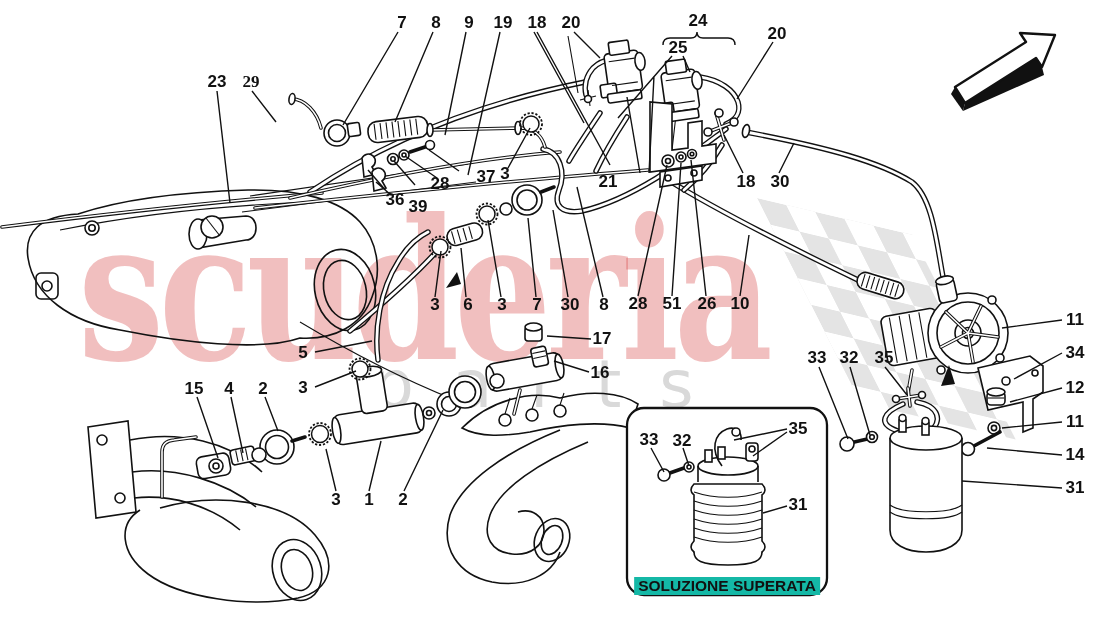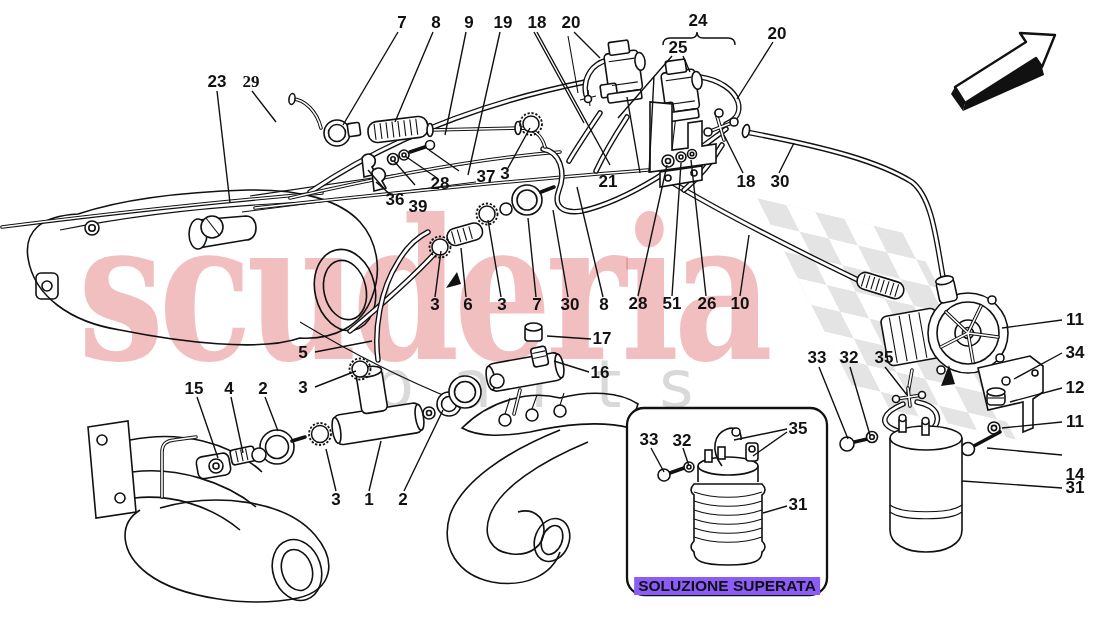--- a/index.html
+++ b/index.html
@@ -10,21 +10,21 @@
             color:rgba(211,62,62,0.33);transform:scale(0.9,1.15);transform-origin:left top;
             white-space:nowrap;user-select:none;}
   .wm-sub{position:absolute;top:352px;font-family:"DejaVu Sans",sans-serif;font-size:66px;
           color:#d9d9d9;letter-spacing:38px;line-height:1;white-space:nowrap;user-select:none;}
   #wm-car{left:82px;} #wm-parts{left:372px;}
   #art{position:absolute;left:0;top:0;}
   .callout{position:absolute;transform:translate(-50%,-50%);font-weight:bold;font-size:17px;
            color:#111;white-space:nowrap;user-select:none;}
   #inset-caption{position:absolute;left:727px;top:577px;transform:translateX(-50%);
                  text-align:center;font-weight:bold;font-size:15.5px;line-height:16px;
-                 color:#111;background:#8b5cf6;padding:1px 4px;white-space:nowrap;}
+                 color:#111;background:#14b8a6;padding:1px 4px;white-space:nowrap;}
   
   .ln{stroke:#111;stroke-width:1.4;fill:none;}
   .thin{stroke:#111;stroke-width:1.1;fill:none;}
   .part{stroke:#111;stroke-width:1.6;fill:#fff;}
   .partn{stroke:#111;stroke-width:1.6;fill:none;}
   .tube-o{stroke:#111;stroke-width:5.5;fill:none;stroke-linecap:round;}
   .tube-i{stroke:#fff;stroke-width:2.8;fill:none;stroke-linecap:round;}
   .pipe-o{stroke:#111;stroke-width:3.6;fill:none;stroke-linecap:round;}
   .pipe-i{stroke:#fff;stroke-width:1.6;fill:none;stroke-linecap:round;}
   .clamp{stroke:#111;stroke-width:1.5;fill:#fff;}
@@ -421,20 +421,20 @@
       <span class="callout" style="left: 403px; top: 500px;">2</span>
       <span class="callout" style="left: 602px; top: 339px;">17</span>
       <span class="callout" style="left: 600px; top: 373px;">16</span>
       <span class="callout" style="left: 817px; top: 358px;">33</span>
       <span class="callout" style="left: 849px; top: 358px;">32</span>
       <span class="callout" style="left: 884px; top: 358px;">35</span>
       <span class="callout" style="left: 1075px; top: 320px;">11</span>
       <span class="callout" style="left: 1075px; top: 353px;">34</span>
       <span class="callout" style="left: 1075px; top: 388px;">12</span>
       <span class="callout" style="left: 1075px; top: 422px;">11</span>
-      <span class="callout" style="left: 1075px; top: 475px;">14</span>
+      <span class="callout" style="left: 1075px; top: 455px;">14</span>
       <span class="callout" style="left: 1075px; top: 488px;">31</span>
       <span class="callout" style="left: 649px; top: 440px;">33</span>
       <span class="callout" style="left: 682px; top: 441px;">32</span>
       <span class="callout" style="left: 798px; top: 429px;">35</span>
       <span class="callout" style="left: 798px; top: 505px;">31</span>
     </div>
 </div>
 
 </body></html>

